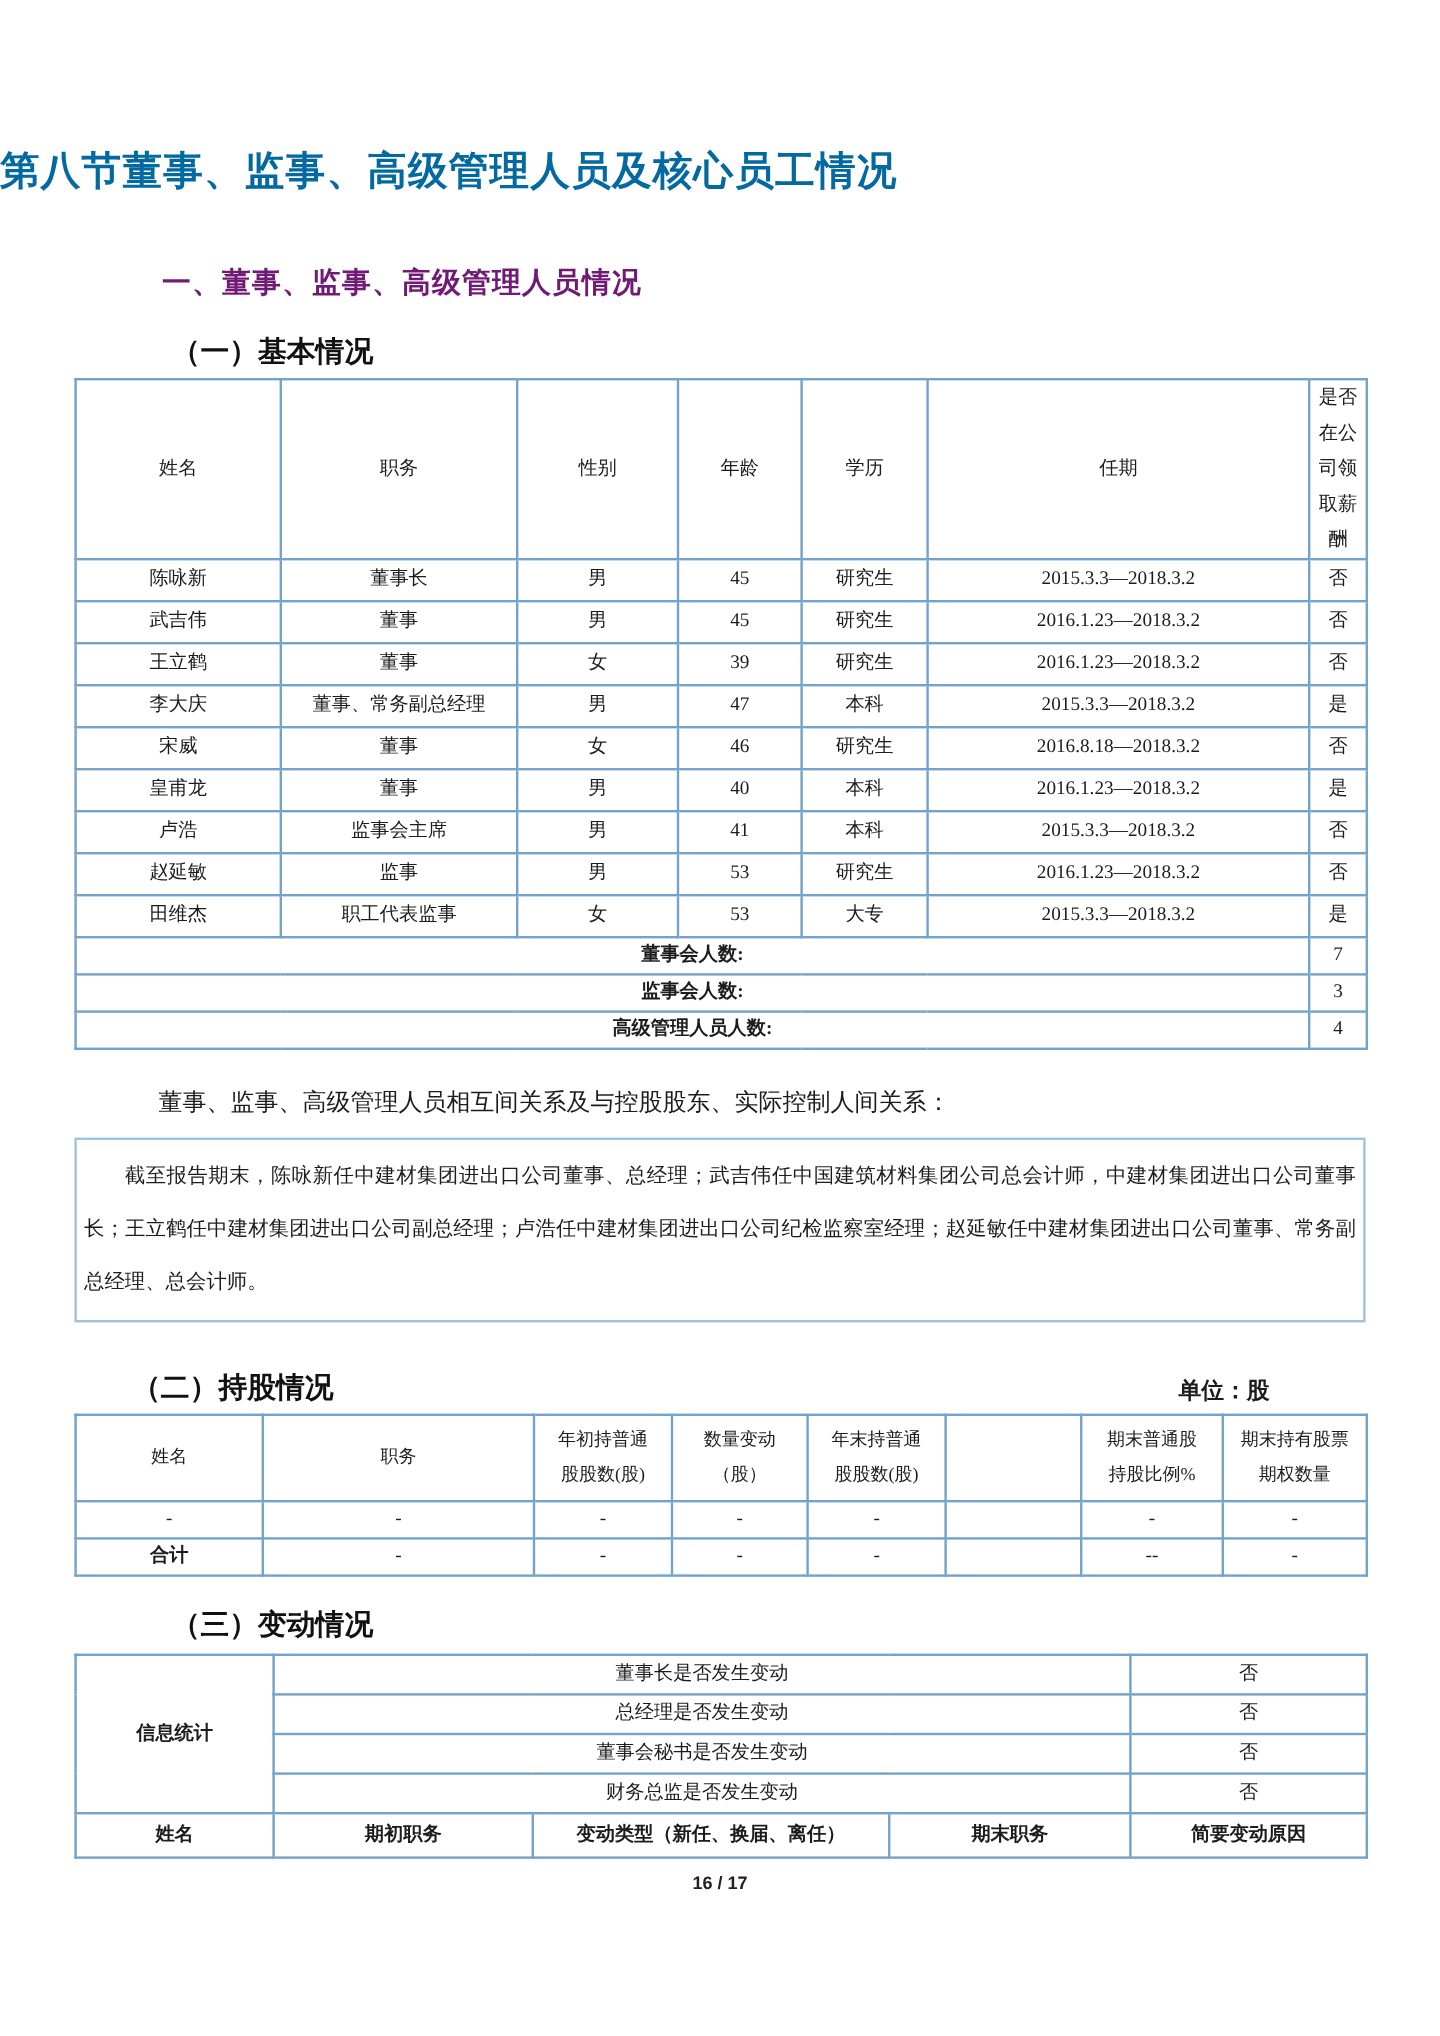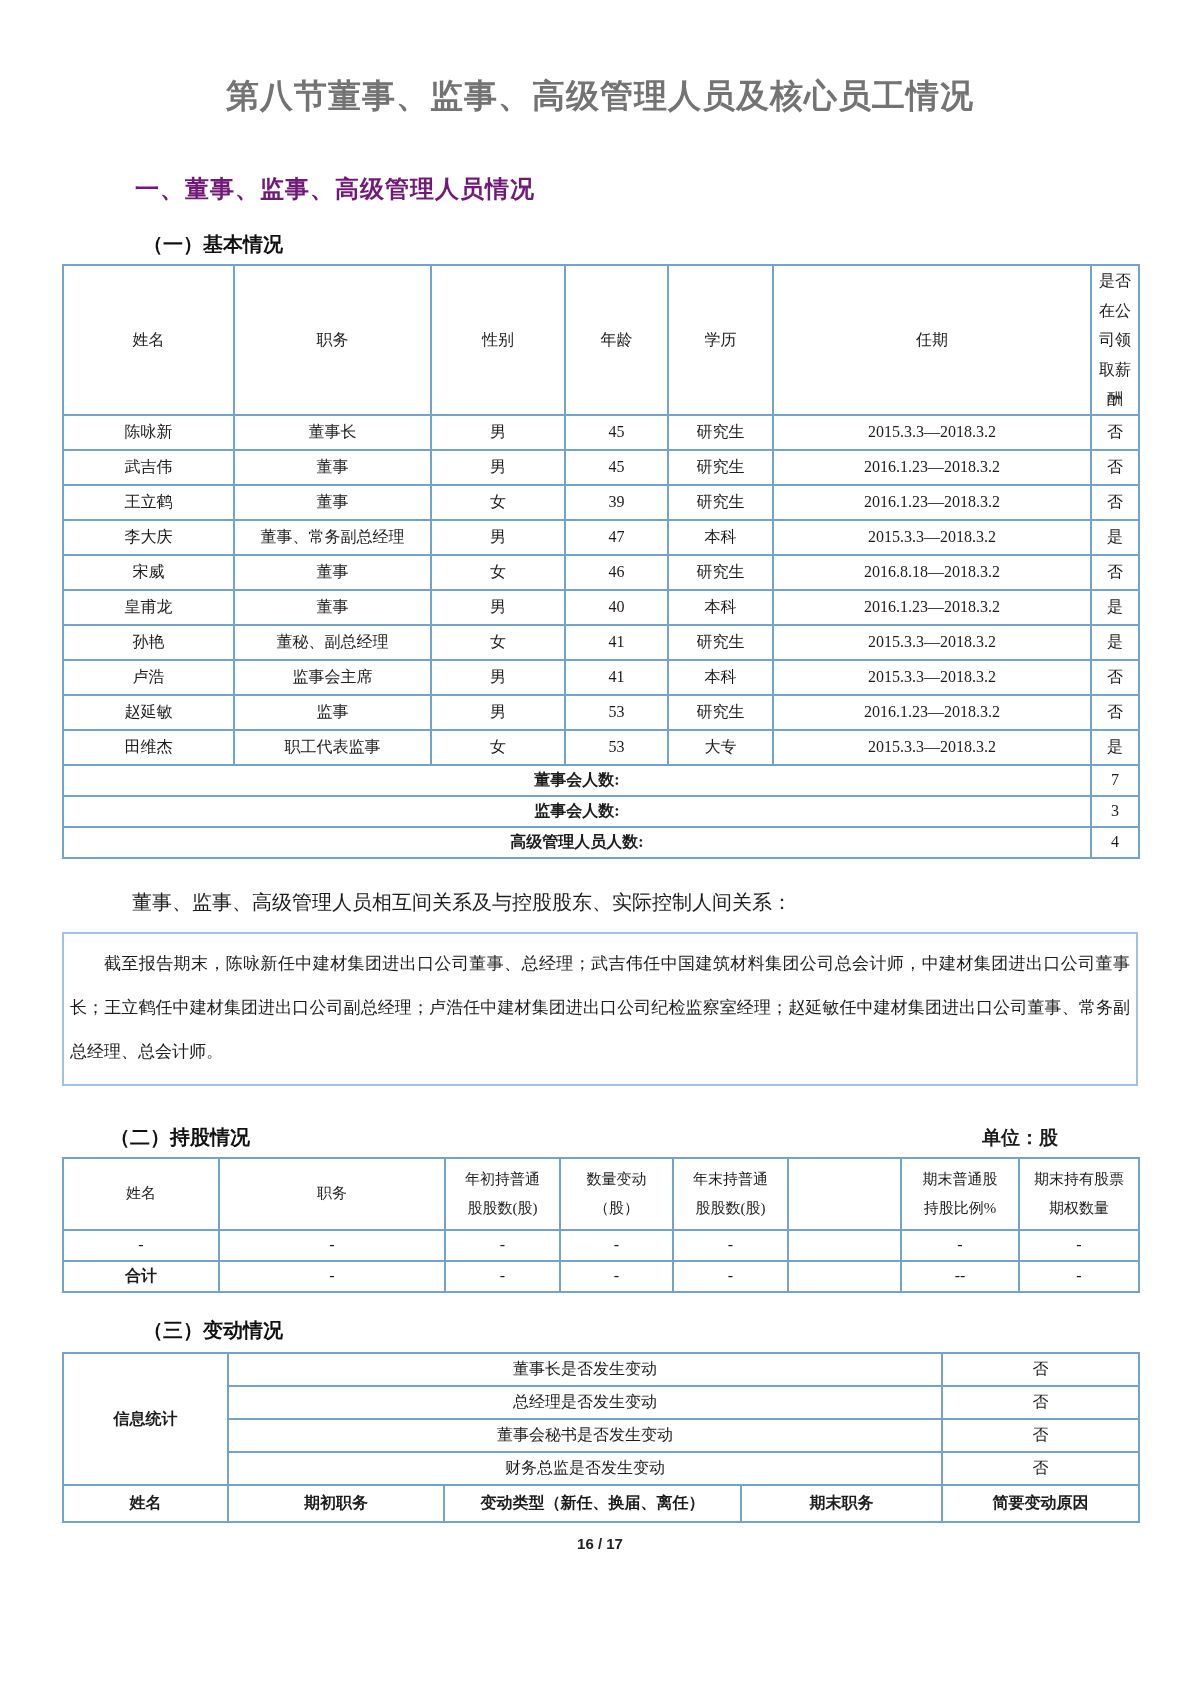--- a/index.html
+++ b/index.html
@@ -8,31 +8,31 @@
     width:1200px; height:1697px;
     background:#ffffff;
     font-family:"Liberation Serif","DejaVu Serif",serif;
     color:#1c1c1c;
     overflow:hidden;
   }
   .content { margin-left:62px; width:1076px; }
 
   .title {
     font-family:"Liberation Sans","DejaVu Sans",sans-serif;
-    font-size:33px; font-weight:bold; color:#737373;
-    text-align:center; letter-spacing:1px;
-    padding-top:74px; margin:0;
+    font-size:33px; font-weight:bold; color:#0369a1;
+    letter-spacing:1px;
+    padding-top:120px; margin:0;
   }
   .sec-heading {
     font-family:"Liberation Sans","DejaVu Sans",sans-serif;
     font-size:24px; font-weight:bold; color:#701a75;
     margin:54px 0 0 73px; letter-spacing:1px;
   }
   .sub-heading {
-    font-size:20px; font-weight:bold; color:#111;
+    font-size:24px; font-weight:bold; color:#111;
     margin:26px 0 0 81px;
   }
 
   table { border-collapse:collapse; table-layout:fixed; width:1076px; }
   table { border:2px solid #5e93bf; }
   td, th {
     border:2px solid #74a3ca;
     text-align:center; vertical-align:middle;
     font-weight:normal; font-size:16px;
     padding:0 3px; box-sizing:border-box;
@@ -153,29 +153,20 @@
             <td>2016.8.18—2018.3.2</td>
             <td>否</td>
           </tr>
           <tr>
             <td>皇甫龙</td>
             <td>董事</td>
             <td>男</td>
             <td>40</td>
             <td>本科</td>
             <td>2016.1.23—2018.3.2</td>
-            <td>是</td>
-          </tr>
-          <tr>
-            <td>孙艳</td>
-            <td>董秘、副总经理</td>
-            <td>女</td>
-            <td>41</td>
-            <td>研究生</td>
-            <td>2015.3.3—2018.3.2</td>
             <td>是</td>
           </tr>
           <tr>
             <td>卢浩</td>
             <td>监事会主席</td>
             <td>男</td>
             <td>41</td>
             <td>本科</td>
             <td>2015.3.3—2018.3.2</td>
             <td>否</td>

